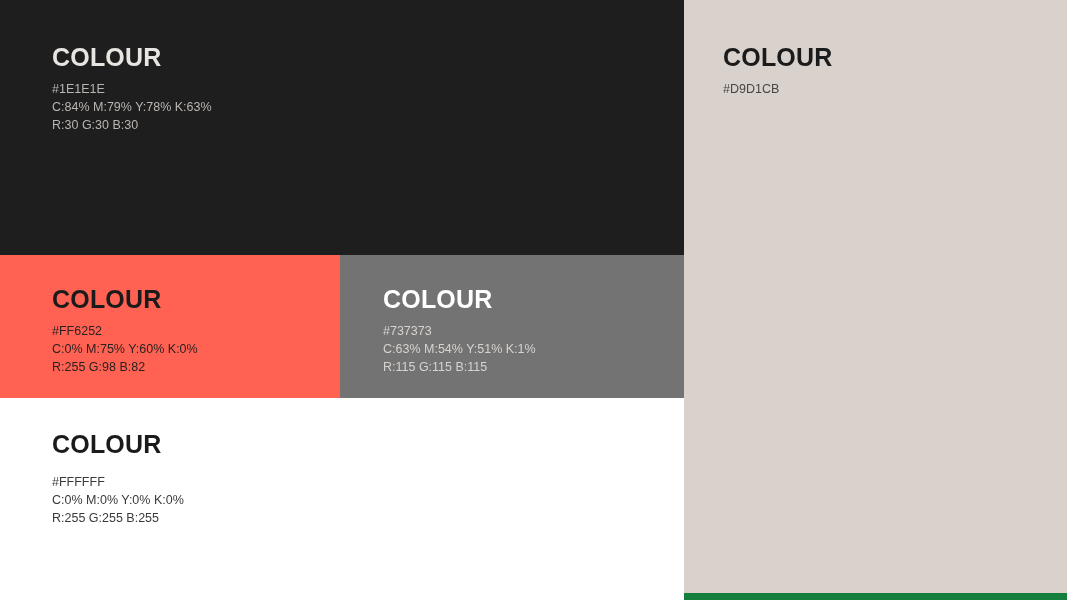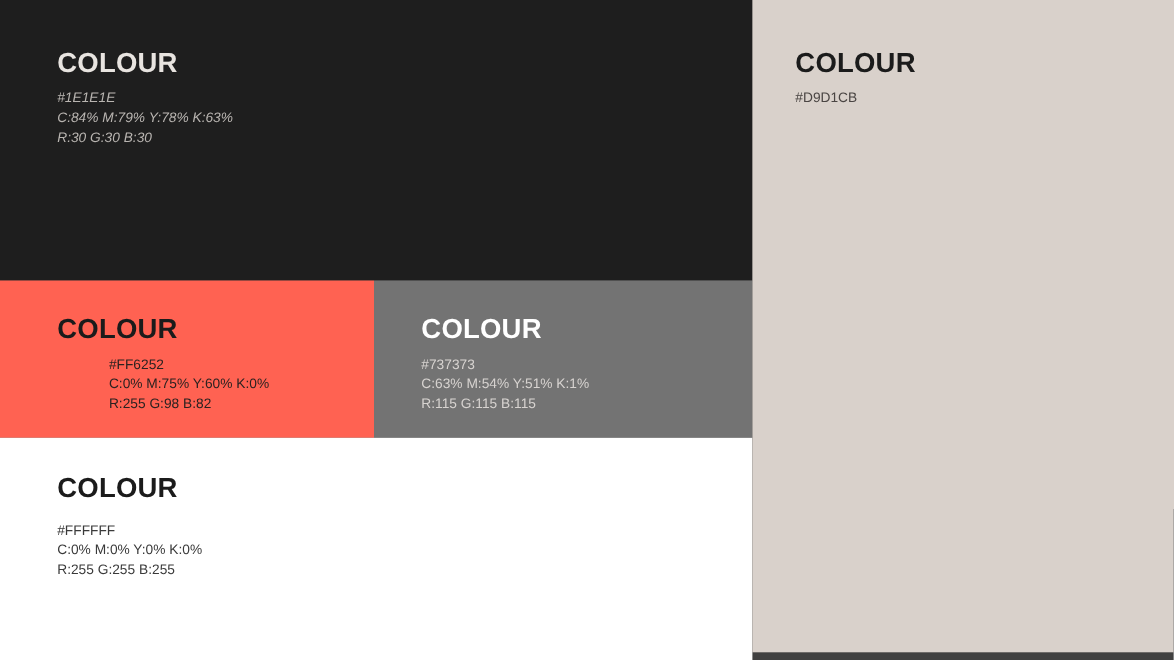--- a/index.html
+++ b/index.html
@@ -12,21 +12,21 @@
     height: 600px;
     background: #ffffff;
     font-family: "Liberation Sans", sans-serif;
     overflow: hidden;
     position: relative;
   }
   .canvas {
     position: relative;
     width: 1067px;
     height: 600px;
-    background: #404040;
+    background: #15803d;
   }
   .swatch {
     position: absolute;
     box-sizing: border-box;
     overflow: hidden;
   }
   .swatch-inner {
     position: absolute;
   }
   .swatch-title {
@@ -74,32 +74,32 @@
   #panel-warm .swatch-inner { left: 39px; top: 45px; }
 </style>
 </head>
 <body style="background: rgb(255, 255, 255);">
 
 <div class="canvas">
 
   <section class="swatch" id="panel-dark" style="background: rgb(30, 30, 30);">
     <div class="swatch-inner">
       <h2 class="swatch-title" style="color: rgb(232, 228, 224);">COLOUR</h2>
-      <div class="swatch-meta" style="color: rgb(185, 181, 177); font-style: italic;">
+      <div class="swatch-meta" style="color: rgb(185, 181, 177);">
         <div>#1E1E1E</div>
         <div>C:84% M:79% Y:78% K:63%</div>
         <div>R:30 G:30 B:30</div>
       </div>
     </div>
   </section>
 
   <section class="swatch" id="panel-coral" style="background: rgb(255, 98, 82);">
     <div class="swatch-inner">
       <h2 class="swatch-title" style="color: rgb(27, 27, 27);">COLOUR</h2>
-      <div class="swatch-meta" style="color: rgb(43, 34, 32); margin-left: 47px;">
+      <div class="swatch-meta" style="color: rgb(43, 34, 32);">
         <div>#FF6252</div>
         <div>C:0% M:75% Y:60% K:0%</div>
         <div>R:255 G:98 B:82</div>
       </div>
     </div>
   </section>
 
   <section class="swatch" id="panel-gray" style="background: rgb(115, 115, 115);">
     <div class="swatch-inner">
       <h2 class="swatch-title" style="color: rgb(255, 255, 255);">COLOUR</h2>

